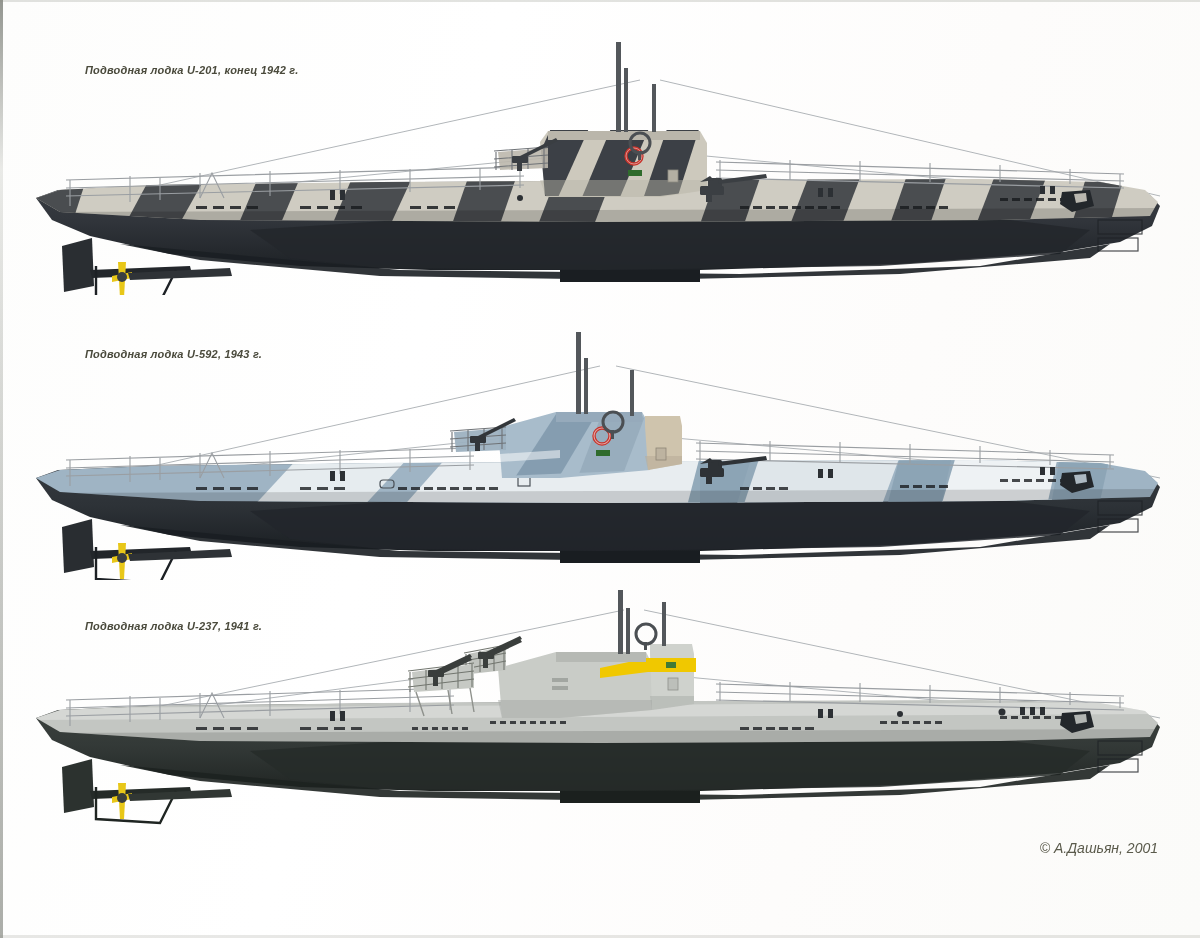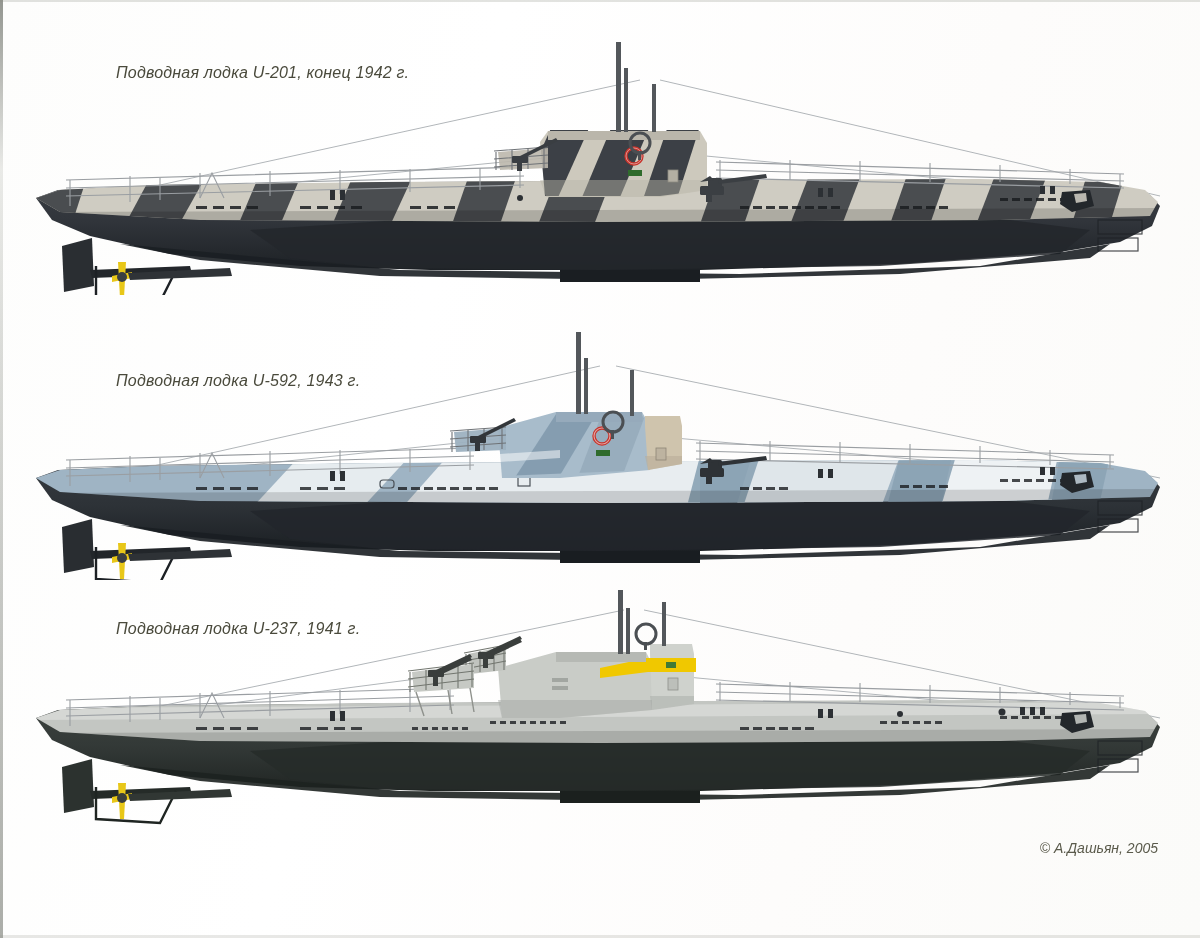--- a/index.html
+++ b/index.html
@@ -15,23 +15,23 @@
   }
   
   .edge-l{position:absolute;left:0;top:0;width:3px;height:938px;
     background:linear-gradient(180deg,rgba(60,65,55,.55),rgba(120,125,110,.15) 18%,rgba(90,95,85,.30) 55%,rgba(70,75,65,.45));}
   .edge-t{position:absolute;left:0;top:0;width:1200px;height:2px;background:rgba(140,142,130,.25);}
   .edge-b{position:absolute;left:0;bottom:0;width:1200px;height:3px;background:rgba(150,150,140,.22);}
 
   .caption{
     position:absolute;
     font-family:"Liberation Sans",sans-serif;
-    font-style:italic;font-weight:normal;
-    font-size:16px;letter-spacing:.2px;
-    color:#4a4a3c;white-space:nowrap;margin-left:31px;
+    font-style:italic;font-weight:bold;
+    font-size:11px;letter-spacing:.2px;
+    color:#4a4a3c;white-space:nowrap;
   }
   .copyright{
     position:absolute;right:42px;bottom:82px;
     font-family:"Liberation Sans",sans-serif;
     font-style:italic;font-size:14px;color:#5a5a4b;white-space:nowrap;
   }
 
   .boat{position:absolute;left:0;}
   .boat svg{display:block;}
 </style>
@@ -217,21 +217,21 @@
       <path fill="#23272b" d="M90 240 L190 236 L192 244 L92 248 Z"></path>
       <path fill="none" stroke="#1d2125" stroke-width="2.4" d="M96 236 L96 268 L160 272 L176 240"></path>
       <path fill="#e8c718" d="M118 232 L126 232 L124 268 L120 268 Z"></path>
       <path fill="#e8c718" d="M112 246 L132 242 L132 248 L112 252 Z"></path>
       <ellipse cx="122" cy="247" rx="5" ry="5" fill="#3a3e42"></ellipse>
       <path fill="#2f3337" d="M128 243 L230 238 L232 246 L130 250 Z"></path>
     </g>
   </svg>
   </div>
 
-  <div class="caption" style="left:85px;top:372px;text-align:center;">Подводная лодка U-592, 1943 г.</div>
+  <div class="caption" style="left:85px;top:348px;text-align:center;">Подводная лодка U-592, 1943 г.</div>
 
   <div class="boat" style="top:330px;">
   <svg width="1200" height="250" viewBox="0 0 1200 250" xmlns="http://www.w3.org/2000/svg">
     <defs>
       <linearGradient id="h2" x1="0" y1="0" x2="0" y2="1">
         <stop offset="0" stop-color="#363b40"></stop>
             <stop offset=".5" stop-color="#2d3237"></stop>
         <stop offset="1" stop-color="#1b1f23"></stop>
       </linearGradient>
       <clipPath id="cas2">
@@ -557,14 +557,14 @@
       <path fill="#252b28" d="M90 201 L190 197 L192 205 L92 209 Z"></path>
       <path fill="none" stroke="#1f2522" stroke-width="2.4" d="M96 197 L96 229 L160 233 L176 201"></path>
       <path fill="#e8c718" d="M118 193 L126 193 L124 229 L120 229 Z"></path>
       <path fill="#e8c718" d="M112 207 L132 203 L132 209 L112 213 Z"></path>
       <ellipse cx="122" cy="208" rx="5" ry="5" fill="#3a3e3c"></ellipse>
       <path fill="#313734" d="M128 204 L230 199 L232 207 L130 211 Z"></path>
     </g>
   </svg>
   </div>
 
-  <div class="copyright">© А.Дашьян, 2005</div>
+  <div class="copyright">© А.Дашьян, 2001</div>
 </div>
 
 </body></html>

